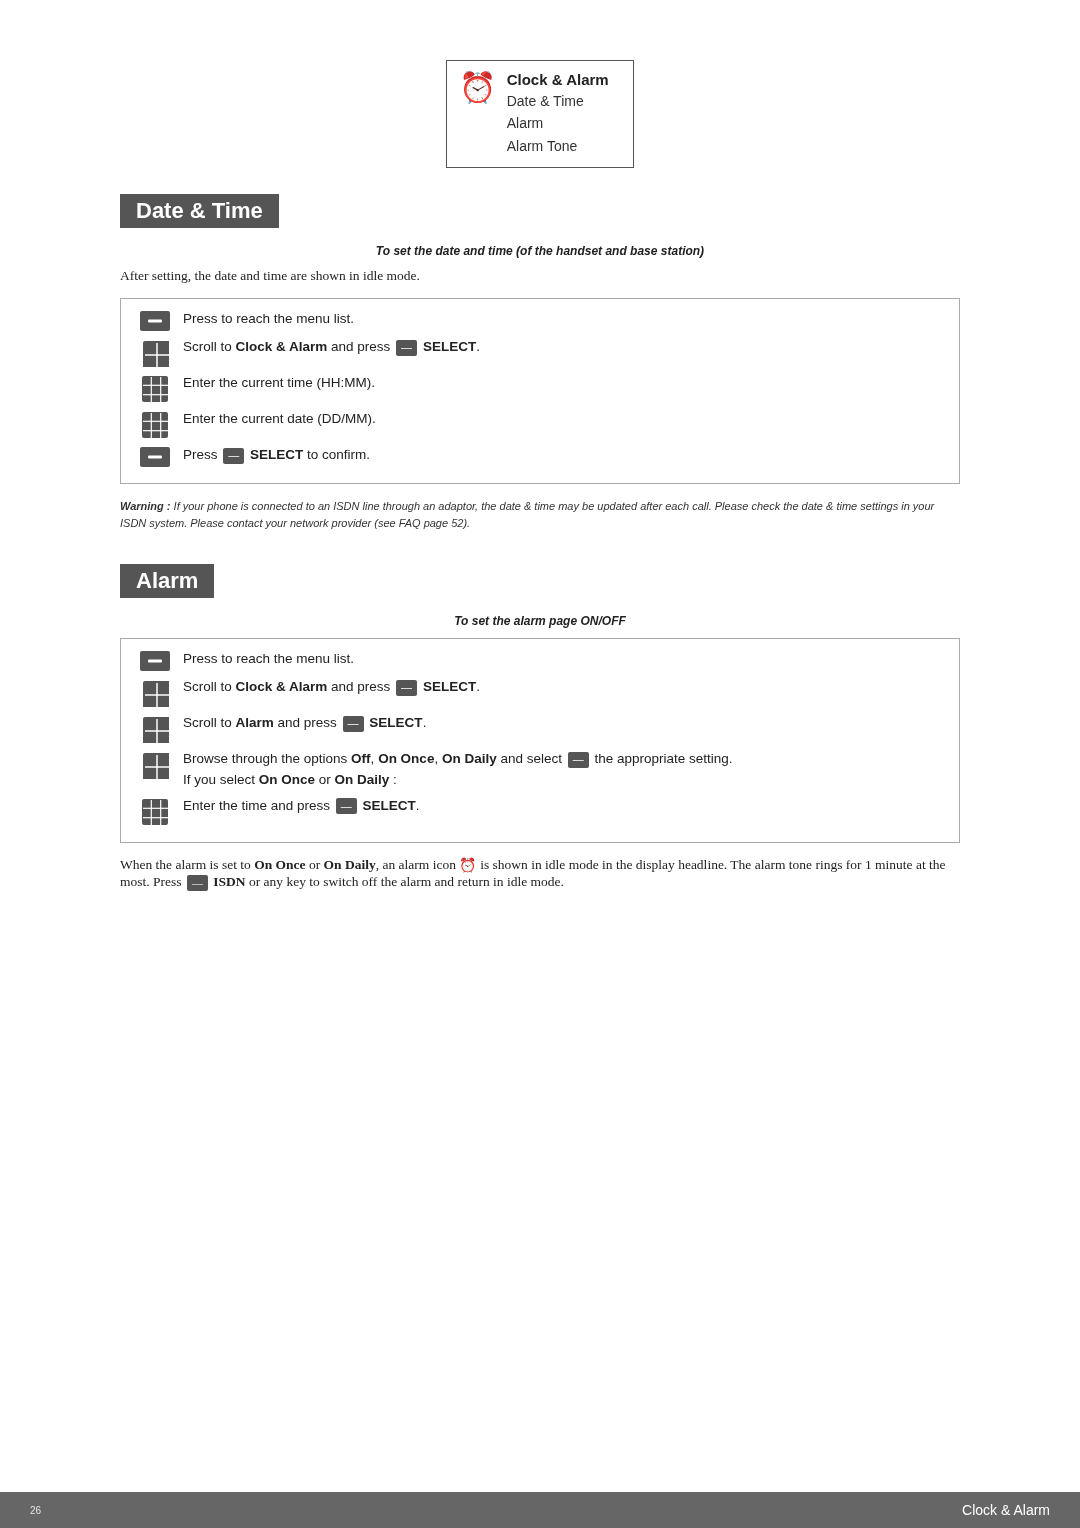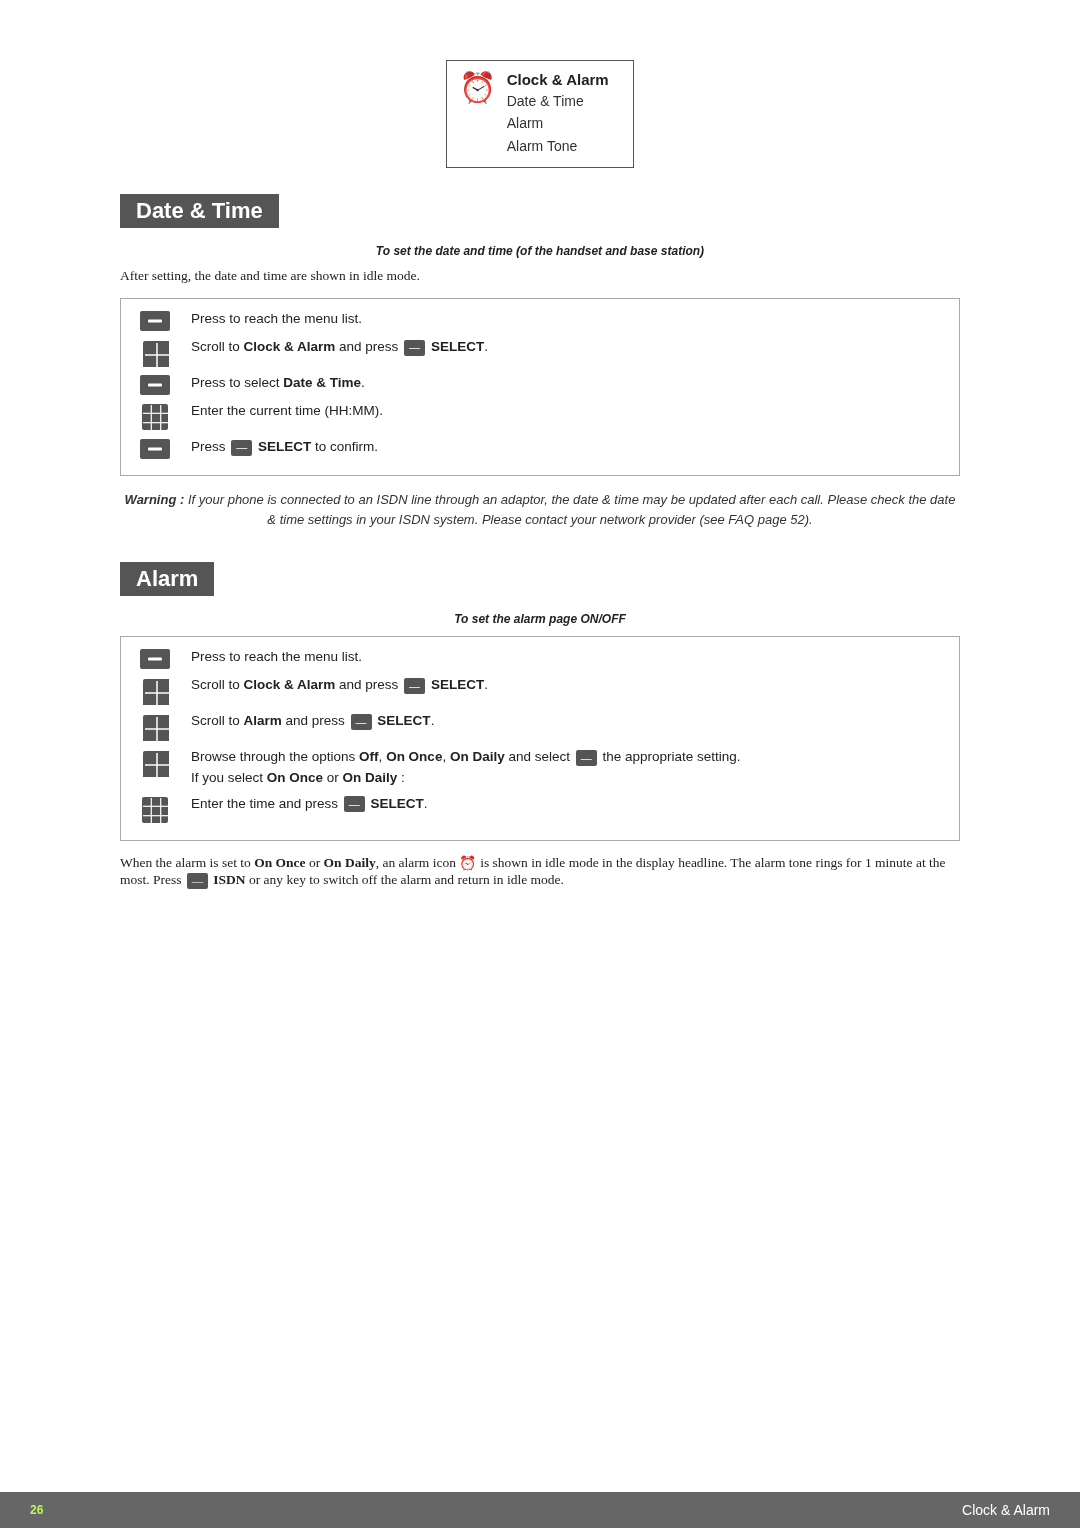--- a/index.html
+++ b/index.html
@@ -85,45 +85,44 @@
     
     .instruction-text {
       font-size: 13.5px;
       margin-bottom: 14px;
       color: #222;
       font-family: Liberation Serif, serif;
     }
 
     
     .warning-text {
-      font-size: 13px;
+      font-size: 11px;
       color: #333;
       margin-bottom: 20px;
       line-height: 1.55;
-      text-align: center;
     }
 
     
     .footer-bar {
       position: absolute;
       bottom: 0;
       left: 0;
       right: 0;
       height: 36px;
       background: #666;
       display: flex;
       align-items: center;
       justify-content: space-between;
       padding: 0 30px;
     }
 
     .footer-page-num {
-      color: #bef264;
-      font-size: 12px;
-      font-weight: bold;
+      color: #e5e5e5;
+      font-size: 10px;
+      font-weight: normal;
     }
 
     .footer-title {
       color: #fff;
       font-size: 14px;
     }
 
     .icon-dash {
       display: inline-block;
       width: 30px;
@@ -141,21 +140,21 @@
       width: 14px;
       height: 3px;
       background: #fff;
       border-radius: 1px;
     }
 
     .steps-row {
       display: flex;
       align-items: flex-start;
       margin-bottom: 6px;
-      gap: 16px;
+      gap: 8px;
     }
 
     .steps-row .step-icon {
       flex: 0 0 40px;
       display: flex;
       justify-content: center;
       align-items: center;
       padding-top: 2px;
     }
 
@@ -226,40 +225,46 @@
             <rect x="18" y="18" width="10" height="10" fill="none"></rect>
           </svg>
         </div>
         <div class="step-text">
           Scroll to <b>Clock &amp; Alarm</b> and press <span style="display:inline-flex;align-items:center;background:#555;border-radius:2px;padding:1px 5px;height:16px;vertical-align:middle;margin:0 2px;">
               <span style="color:#fff;font-size:11px;">—</span>
             </span> <b>SELECT</b>.
         </div>
       </div>
 
-      <div class="steps-row">
-        <div class="step-icon">
-          <div class="icon-dash"></div>
-        </div>
-        <div class="step-text">Press to select <b>Date &amp; Time</b>.</div>
-      </div>
 
       <div class="steps-row">
         <div class="step-icon">
           <svg width="28" height="28" viewBox="0 0 28 28">
             <rect x="1" y="1" width="26" height="26" rx="2" fill="#555"></rect>
             <line x1="10.3" y1="2" x2="10.3" y2="27" stroke="#fff" stroke-width="1.2"></line>
             <line x1="19.7" y1="2" x2="19.7" y2="27" stroke="#fff" stroke-width="1.2"></line>
             <line x1="2" y1="10.3" x2="27" y2="10.3" stroke="#fff" stroke-width="1.2"></line>
             <line x1="2" y1="19.7" x2="27" y2="19.7" stroke="#fff" stroke-width="1.2"></line>
           </svg>
         </div>
         <div class="step-text">Enter the current time (HH:MM).</div>
       </div>
 
+      <div class="steps-row">
+        <div class="step-icon">
+          <svg width="28" height="28" viewBox="0 0 28 28">
+            <rect x="1" y="1" width="26" height="26" rx="2" fill="#555"></rect>
+            <line x1="10.3" y1="2" x2="10.3" y2="27" stroke="#fff" stroke-width="1.2"></line>
+            <line x1="19.7" y1="2" x2="19.7" y2="27" stroke="#fff" stroke-width="1.2"></line>
+            <line x1="2" y1="10.3" x2="27" y2="10.3" stroke="#fff" stroke-width="1.2"></line>
+            <line x1="2" y1="19.7" x2="27" y2="19.7" stroke="#fff" stroke-width="1.2"></line>
+          </svg>
+        </div>
+        <div class="step-text">Enter the current date (DD/MM).</div>
+      </div>
 
       <div class="steps-row">
         <div class="step-icon">
           <div class="icon-dash"></div>
         </div>
         <div class="step-text">
           Press <span style="display:inline-flex;align-items:center;background:#555;border-radius:2px;padding:1px 5px;height:16px;vertical-align:middle;margin:0 2px;">
               <span style="color:#fff;font-size:11px;">—</span>
             </span> <b>SELECT</b> to confirm.
         </div>

